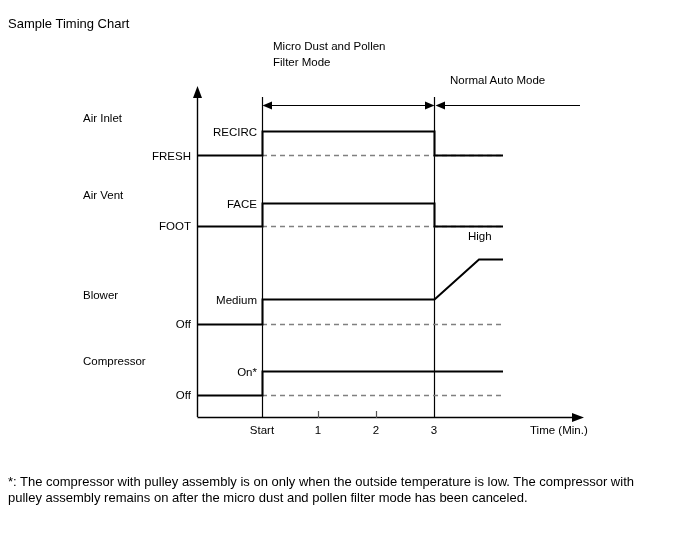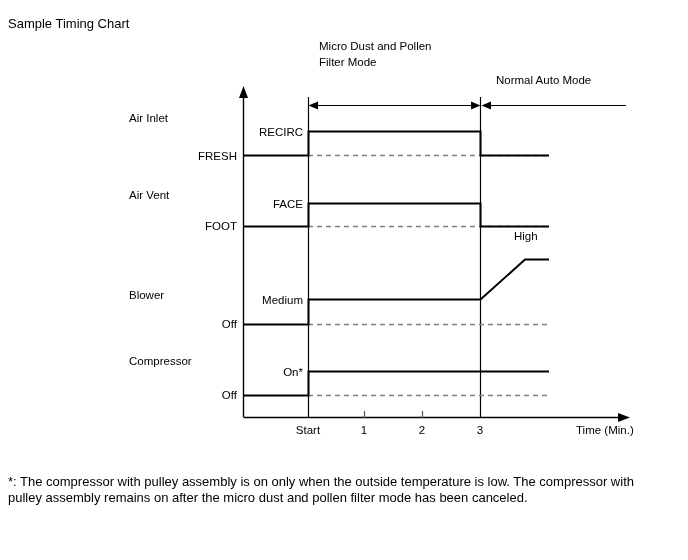--- a/index.html
+++ b/index.html
@@ -23,21 +23,20 @@
     line-height: 14px;
     white-space: nowrap;
     margin-top: 12px;
   }
   #chart-area {
     position: absolute;
     left: 0;
     top: 0;
     width: 568px;
     height: 460px;
-    margin-left: 46px;
   }
   #chart-svg {
     display: block;
     width: 688px;
     height: 460px;
   }
   .svg-text {
     font-family: "Liberation Sans", sans-serif;
     font-size: 11.5px;
     fill: #000000;

